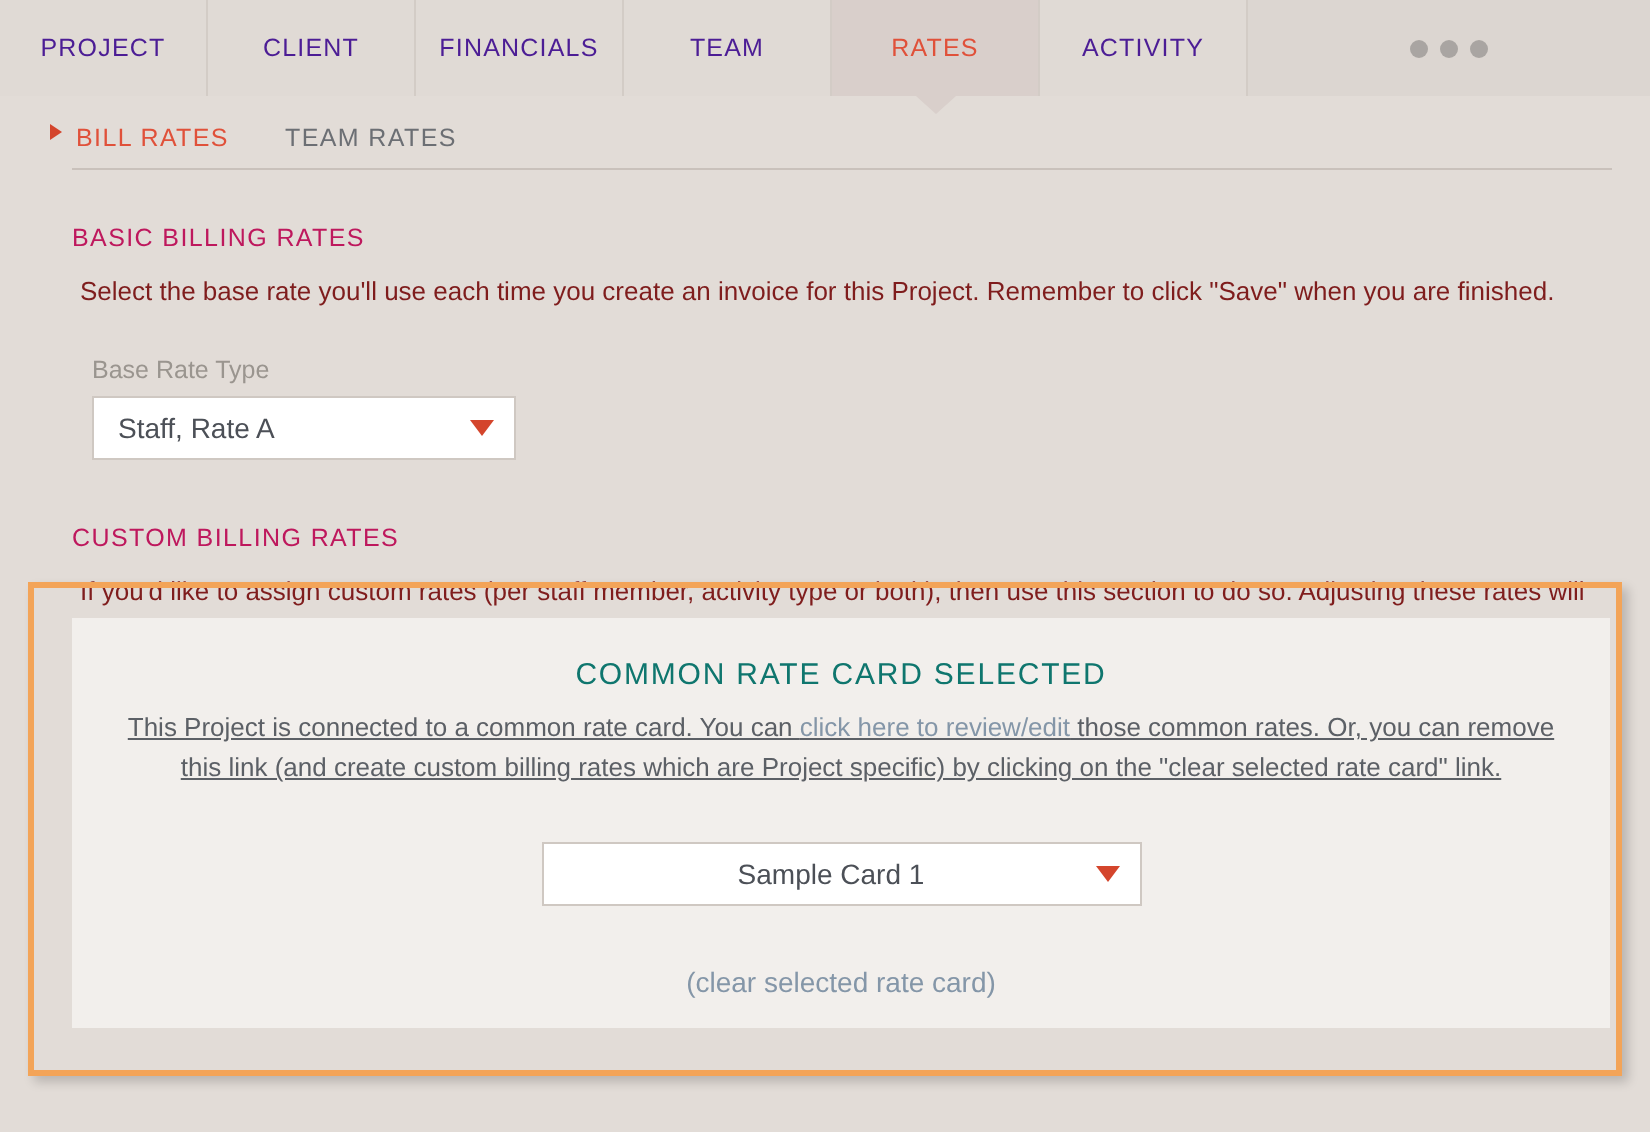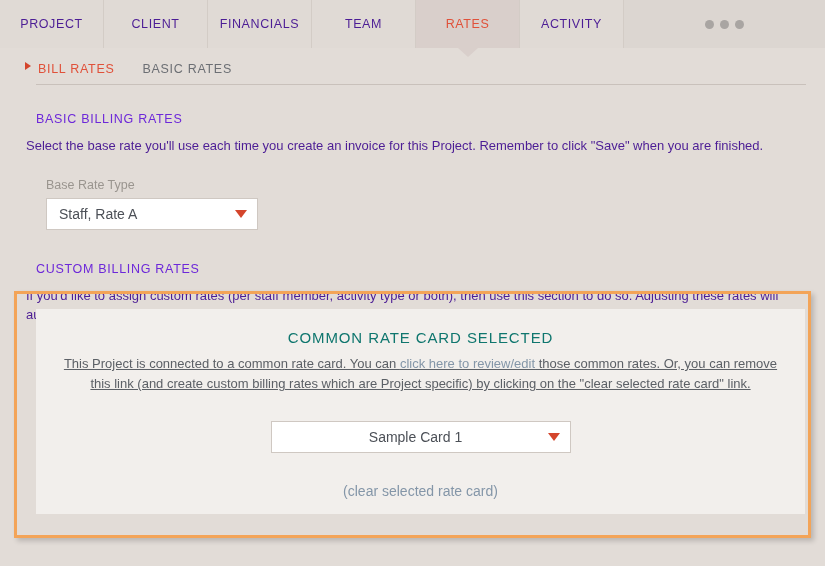--- a/index.html
+++ b/index.html
@@ -102,29 +102,29 @@
     background: #c9c1bb;
   }
 
   
   .content {
     position: absolute;
     left: 0; top: 92px;
     width: 825px;
   }
   .section-title {
-    color: #6d28d9;
+    color: #be185d;
     font-size: 12.5px;
     letter-spacing: 0.7px;
     margin: 20px 0 0 36px;
   }
   .section-desc {
-    color: #4c1d95;
+    color: #7f1d1d;
     font-size: 13px;
-    margin: 11px 0 0 26px;
+    margin: 11px 0 0 40px;
     line-height: 1.45;
     max-width: 770px;
   }
 
   .field-group { margin: 22px 0 0 46px; }
   .field-label {
     color: #9a958f;
     font-size: 12.5px;
     margin-bottom: 6px;
   }
@@ -231,21 +231,21 @@
     <span>ACTIVITY</span>
   </div>
   <div class="tab more">
     <span class="dots"><i></i><i></i><i></i></span>
   </div>
 </div>
 
 <div class="subtabs">
   <span class="subtab-arrow"></span>
   <span class="subtab active">BILL RATES</span>
-  <span class="subtab">BASIC RATES</span>
+  <span class="subtab">TEAM RATES</span>
 </div>
 <div class="divider"></div>
 
 <div class="content">
 
   <div class="section-title">BASIC BILLING RATES</div>
   <div class="section-desc">Select the base rate you'll use each time you create an invoice for this Project. Remember to click "Save" when you are finished.</div>
 
   <div class="field-group">
     <div class="field-label">Base Rate Type</div>

